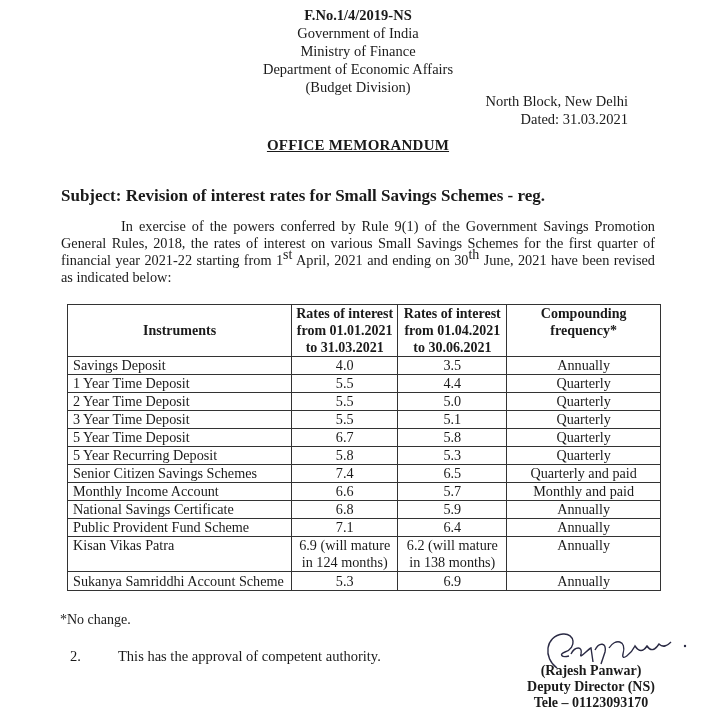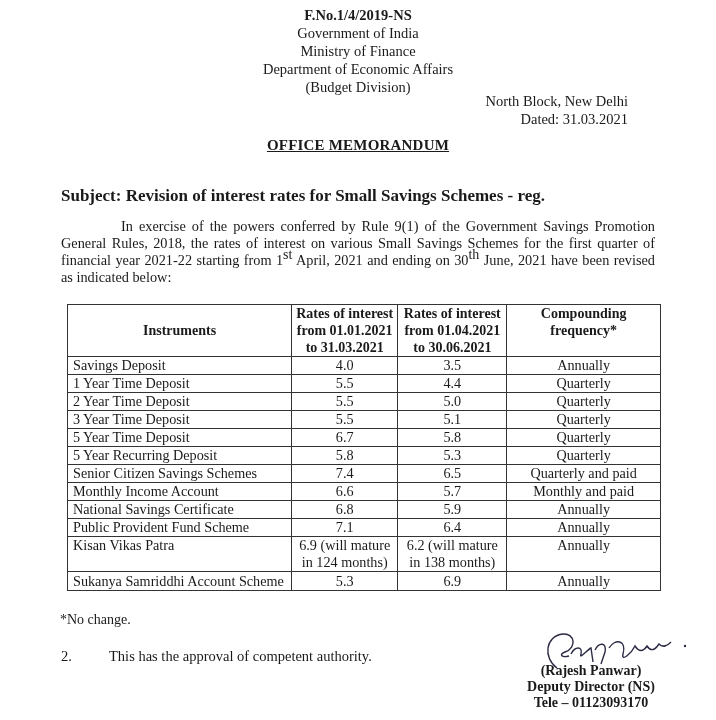--- a/index.html
+++ b/index.html
@@ -15,21 +15,21 @@
   .para .indent { display:inline-block; width:60px; }
   .para sup { font-size:14px; line-height:0; }
   table.rates { position:absolute; left:67px; top:304px; width:594px; border-collapse:collapse; font-size:14.2px; }
   table.rates td, table.rates th { border:1px solid #333; padding:0 3px; line-height:17px; vertical-align:top; }
   table.rates th { font-weight:bold; text-align:center; vertical-align:middle; font-size:14px; }
   table.rates th.freq { vertical-align:top; }
   table.rates td.c { text-align:center; }
   table.rates td.l { text-align:left; padding-left:5px; }
   .col1 { width:232px; } .col2 { width:103px; } .col3 { width:106px; } .col4 { width:153px; }
   .note { left:60px; top:612px; font-size:14px; }
-  .approval { left:61px; top:648px; font-size:14.5px; }
+  .approval { left:70px; top:648px; font-size:14.5px; }
   .approval .num { display:inline-block; width:48px; }
   .sig { left:520px; top:680px; width:150px; text-align:center; font-weight:bold; font-size:14px; line-height:16px; }
   .signature { left:535px; top:628px; width:160px; height:50px; }
 </style>
 </head>
 <body>
 
 <div class="abs hdr" style="top:6px;">
   <div class="bold">F.No.1/4/2019-NS</div>
   <div>Government of India</div>

